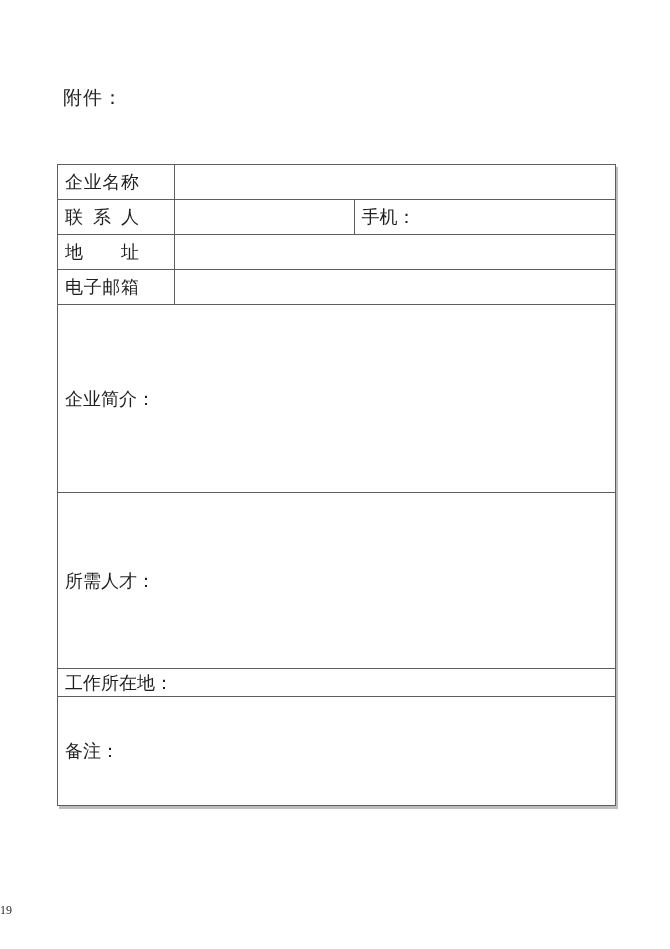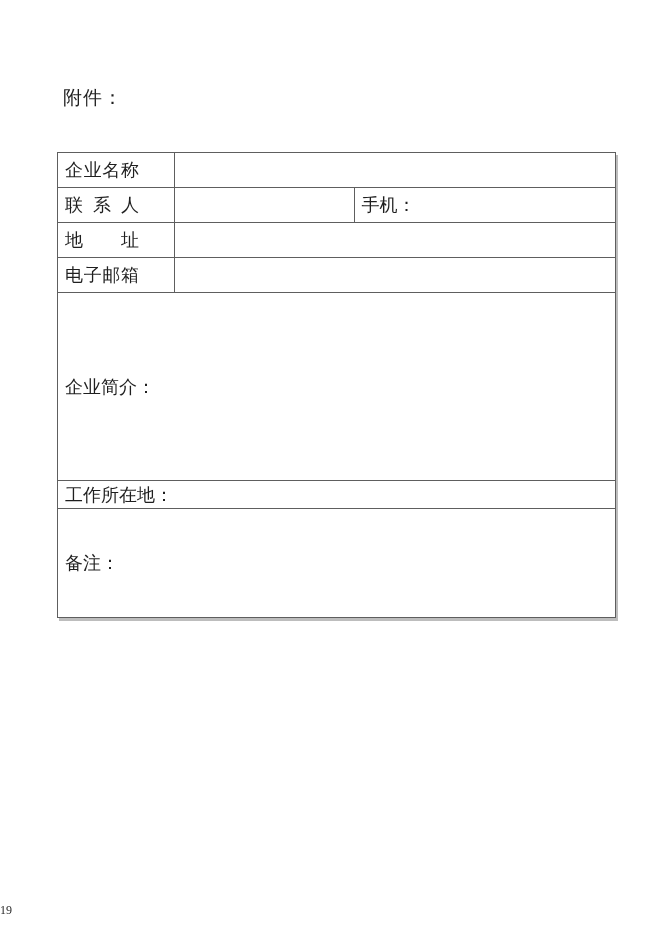--- a/index.html
+++ b/index.html
@@ -27,21 +27,21 @@
     top: 118px;
     width: 100%;
     text-align: center;
     font-size: 20px;
     font-weight: bold;
     letter-spacing: 2px;
   }
   .table-wrap {
     position: absolute;
     left: 57px;
-    top: 152px;
+    top: 164px;
     width: 559px;
     box-shadow: 2px 3px 0 0 #bdbdbd;
     background: #ffffff;
   }
   table.form-table {
     width: 100%;
     border-collapse: collapse;
     table-layout: fixed;
     font-size: 18px;
     color: #1f1f1f;
@@ -126,20 +126,25 @@
           </td>
           <td colspan="2"></td>
         </tr>
 
         <tr class="row-t1">
           <td colspan="3" class="area-cell">
             <span>企业简介：</span><span></span>
           </td>
         </tr>
 
+        <tr class="row-t2">
+          <td colspan="3" class="area-cell">
+            <span>所需人才：</span><span></span>
+          </td>
+        </tr>
 
         <tr class="row-m">
           <td colspan="3" class="loc-cell">
             <span>工作所在地：</span><span></span>
           </td>
         </tr>
 
         <tr class="row-t3">
           <td colspan="3" class="area-cell">
             <span>备注：</span><span></span>

